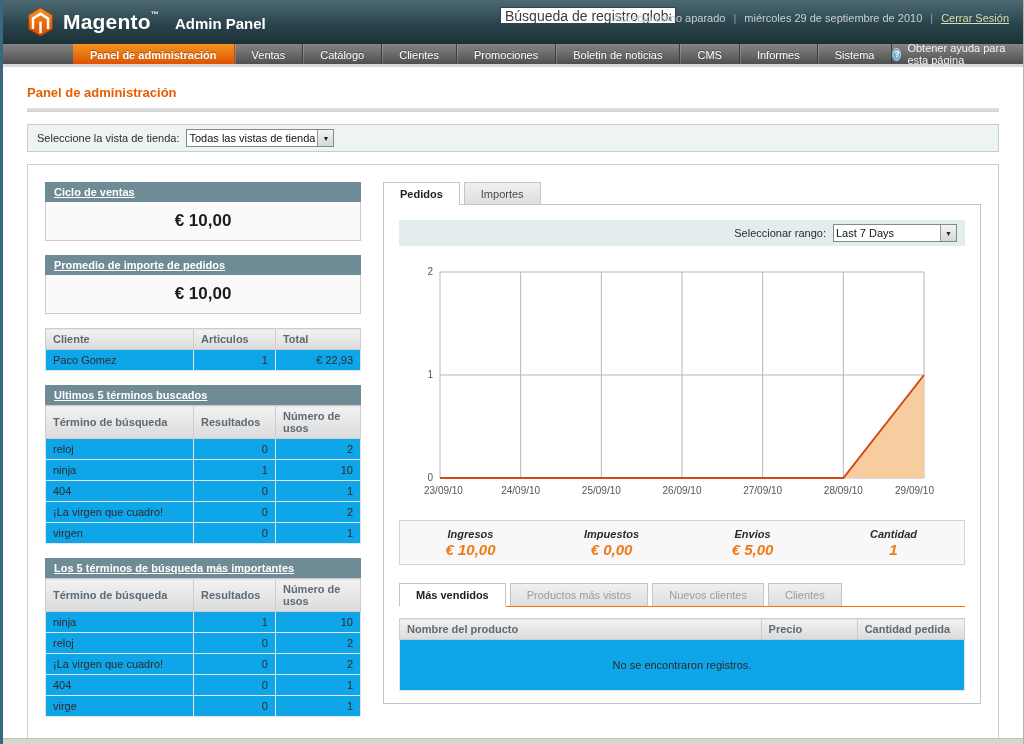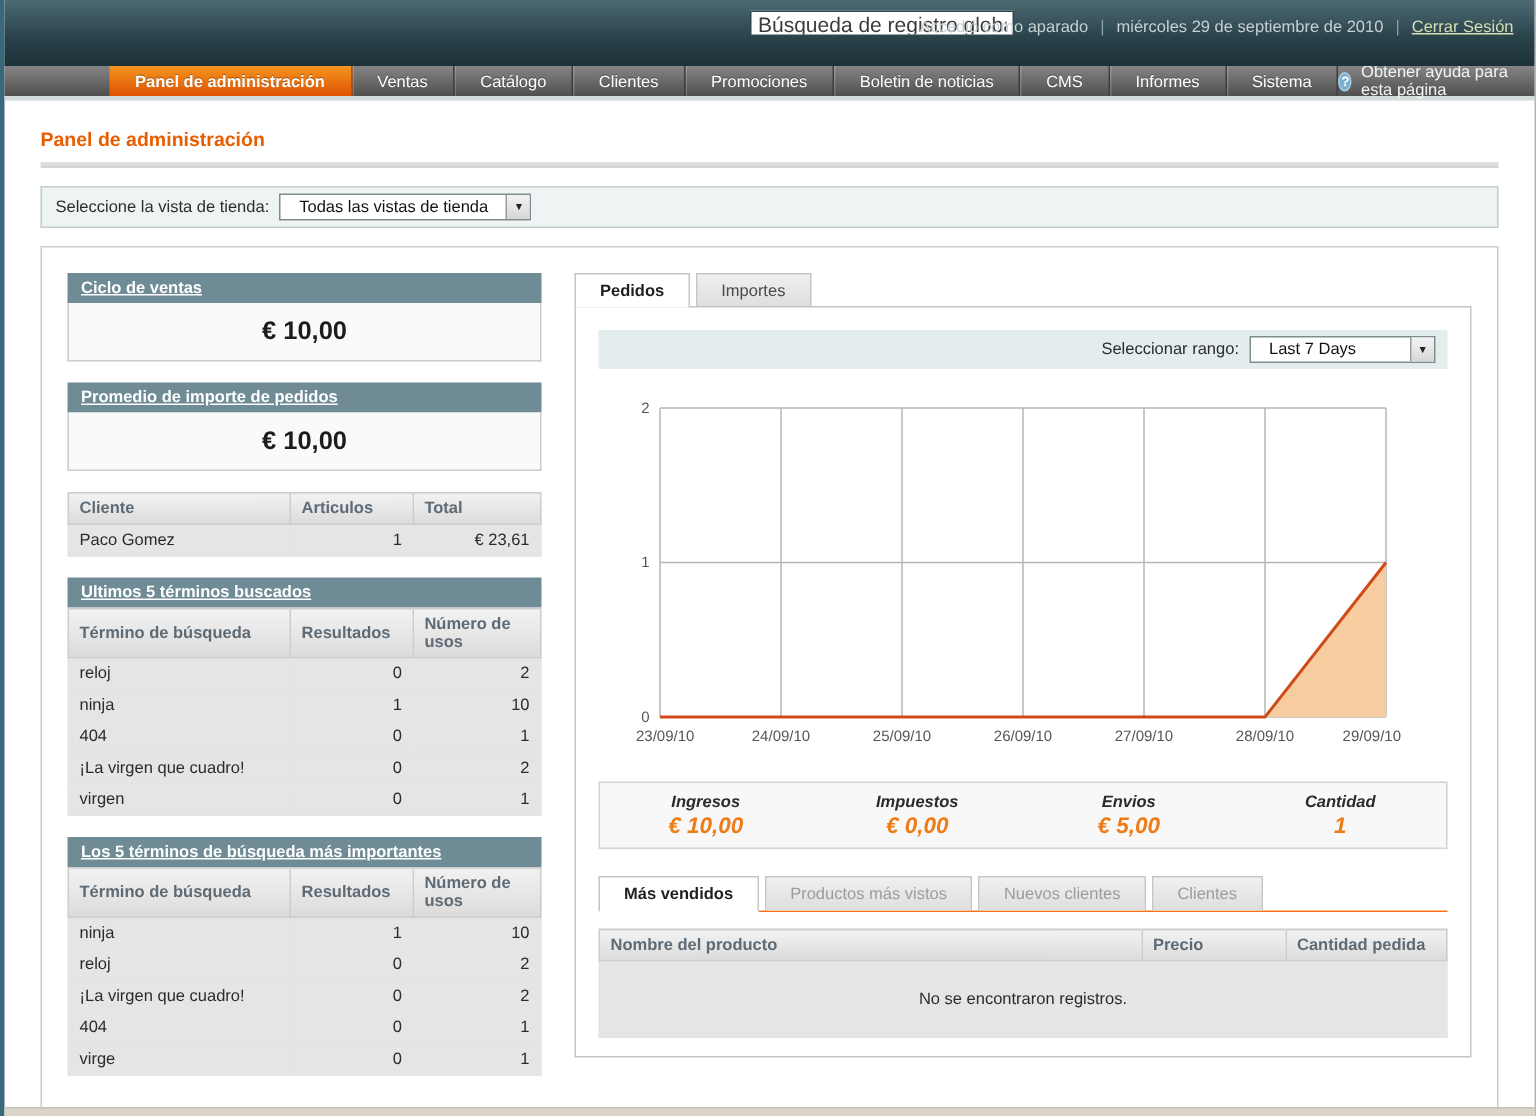--- a/index.html
+++ b/index.html
@@ -57,21 +57,21 @@
   .title-rule { height:4px; background:linear-gradient(180deg,#e4e4e4,#d2d2d2); margin-bottom:12px; }
 
   .store-bar {
     border:1px solid #c6cdcd; background:#eef3f3; height:28px;
     display:flex; align-items:center; gap:7px; padding:0 9px; font-size:11px; color:#2c2c2c;
   }
   .fake-select {
     display:inline-flex; align-items:center; background:#fff; border:1px solid #7f8c8d;
     height:18px; font-size:11px; color:#111; cursor:pointer;
   }
-  .fake-select .val { padding:0 12px; white-space:nowrap; }
+  .fake-select .val { padding:0 2px; white-space:nowrap; }
   .fake-select .arrow-btn {
     width:16px; height:16px; border-left:1px solid #9a9a9a; background:linear-gradient(#f4f4f4,#d6d6d6);
     display:flex; align-items:center; justify-content:center; font-size:7px; color:#222;
   }
 
   .main-panel {
     border:1px solid #cccccc; background:#fff; margin-top:12px;
     padding:17px 17px 14px 17px; display:flex; gap:22px; min-height:552px; align-items:flex-start;
   }
 
@@ -81,21 +81,21 @@
   .widget-header { background:#6f8b96; color:#fff; font-size:11px; font-weight:bold; padding:4px 9px;text-decoration:underline; }
   .widget-value {
     border:1px solid #ccc; border-top:none; background:#fafafa; text-align:center;
     font-size:17px; font-weight:bold; color:#1c1c1c; padding:9px 0;
   }
   table.data { width:100%; border-collapse:collapse; font-size:11px; border:1px solid #ccc; }
   table.data th {
     background:linear-gradient(180deg,#f2f2f2,#dbdbdb); color:#5e6a74; font-weight:bold;
     text-align:left; padding:4px 7px; border:1px solid #cdcdcd; border-top:none;
   }
-  table.data td { padding:4px 7px; border:1px solid #e3e3e3; background:#e5e5e5; color:#2b2b2b; }
+  table.data td { padding:4px 7px; border:1px solid #e3e3e3; background:#0ea5e9; color:#2b2b2b; }
   .num { text-align:right; }
   .col-term { width:47%; } .col-res { width:26%; } .col-uses { width:27%; }
 
   
   .col-right { flex:1; }
   .tabs-row { display:flex; position:relative; z-index:2; }
   .tab {
     font-size:11px; padding:5px 16px 4px 16px; margin-right:4px; cursor:pointer;
     border:1px solid #c5c5c5; border-bottom:none; background:linear-gradient(180deg,#f0f0f0,#dedede); color:#4a4a4a;
   }
@@ -119,20 +119,35 @@
   table.grid { margin-top:11px; }
   .empty-cell { text-align:center; padding:19px 0 !important; color:#2b2b2b; }
   .col-prod { width:64%; } .col-price { width:17%; } .col-qty { width:19%; }
 </style>
 </head>
 <body>
 
 <div class="viewport">
 
   <header class="app-header">
+    <div class="logo">
+      <svg width="27" height="28" viewBox="0 0 24 26">
+        <defs>
+          <linearGradient id="mg" x1="0" y1="0" x2="0" y2="1">
+            <stop offset="0" stop-color="#f6941c"></stop>
+              <stop offset="1" stop-color="#d94800"></stop>
+          </linearGradient>
+        </defs>
+        <polygon points="12,0 23,6.5 23,19.5 12,26 1,19.5 1,6.5" fill="url(#mg)" stroke="#a63a00" stroke-width="0.6"></polygon>
+        <path d="M5 19.5 V9.6 L12 5.4 L19 9.6 V19.5" fill="none" stroke="#ffffff" stroke-width="2.3"></path>
+        <path d="M12 23.4 V12.6" fill="none" stroke="#ffffff" stroke-width="2.3"></path>
+      </svg>
+      <span class="brand"><span>Magento</span><sup>™</sup></span>
+      <span class="product">Admin Panel</span>
+    </div>
     <input class="global-search" type="text" value="Búsqueda de registro global" style="">
     <div class="header-meta">
       <span>Accedió como aparado</span>
       <span class="sep">|</span>
       <span>miércoles 29 de septiembre de 2010</span>
       <span class="sep">|</span>
       <span class="logout-link">Cerrar Sesión</span>
     </div>
   </header>
 
@@ -184,21 +199,21 @@
               <tr>
                 <th class="col-term">Cliente</th>
                 <th class="col-res">Articulos</th>
                 <th class="col-uses">Total</th>
               </tr>
             </thead>
             <tbody>
               <tr>
                 <td>Paco Gomez</td>
                 <td class="num">1</td>
-                <td class="num">€ 23,61</td>
+                <td class="num">€ 22,93</td>
               </tr>
             </tbody>
           </table>
         </div>
 
         <div class="widget">
           <div class="widget-header">Ultimos 5 términos buscados</div>
           <table class="data">
             <thead>
               <tr>

